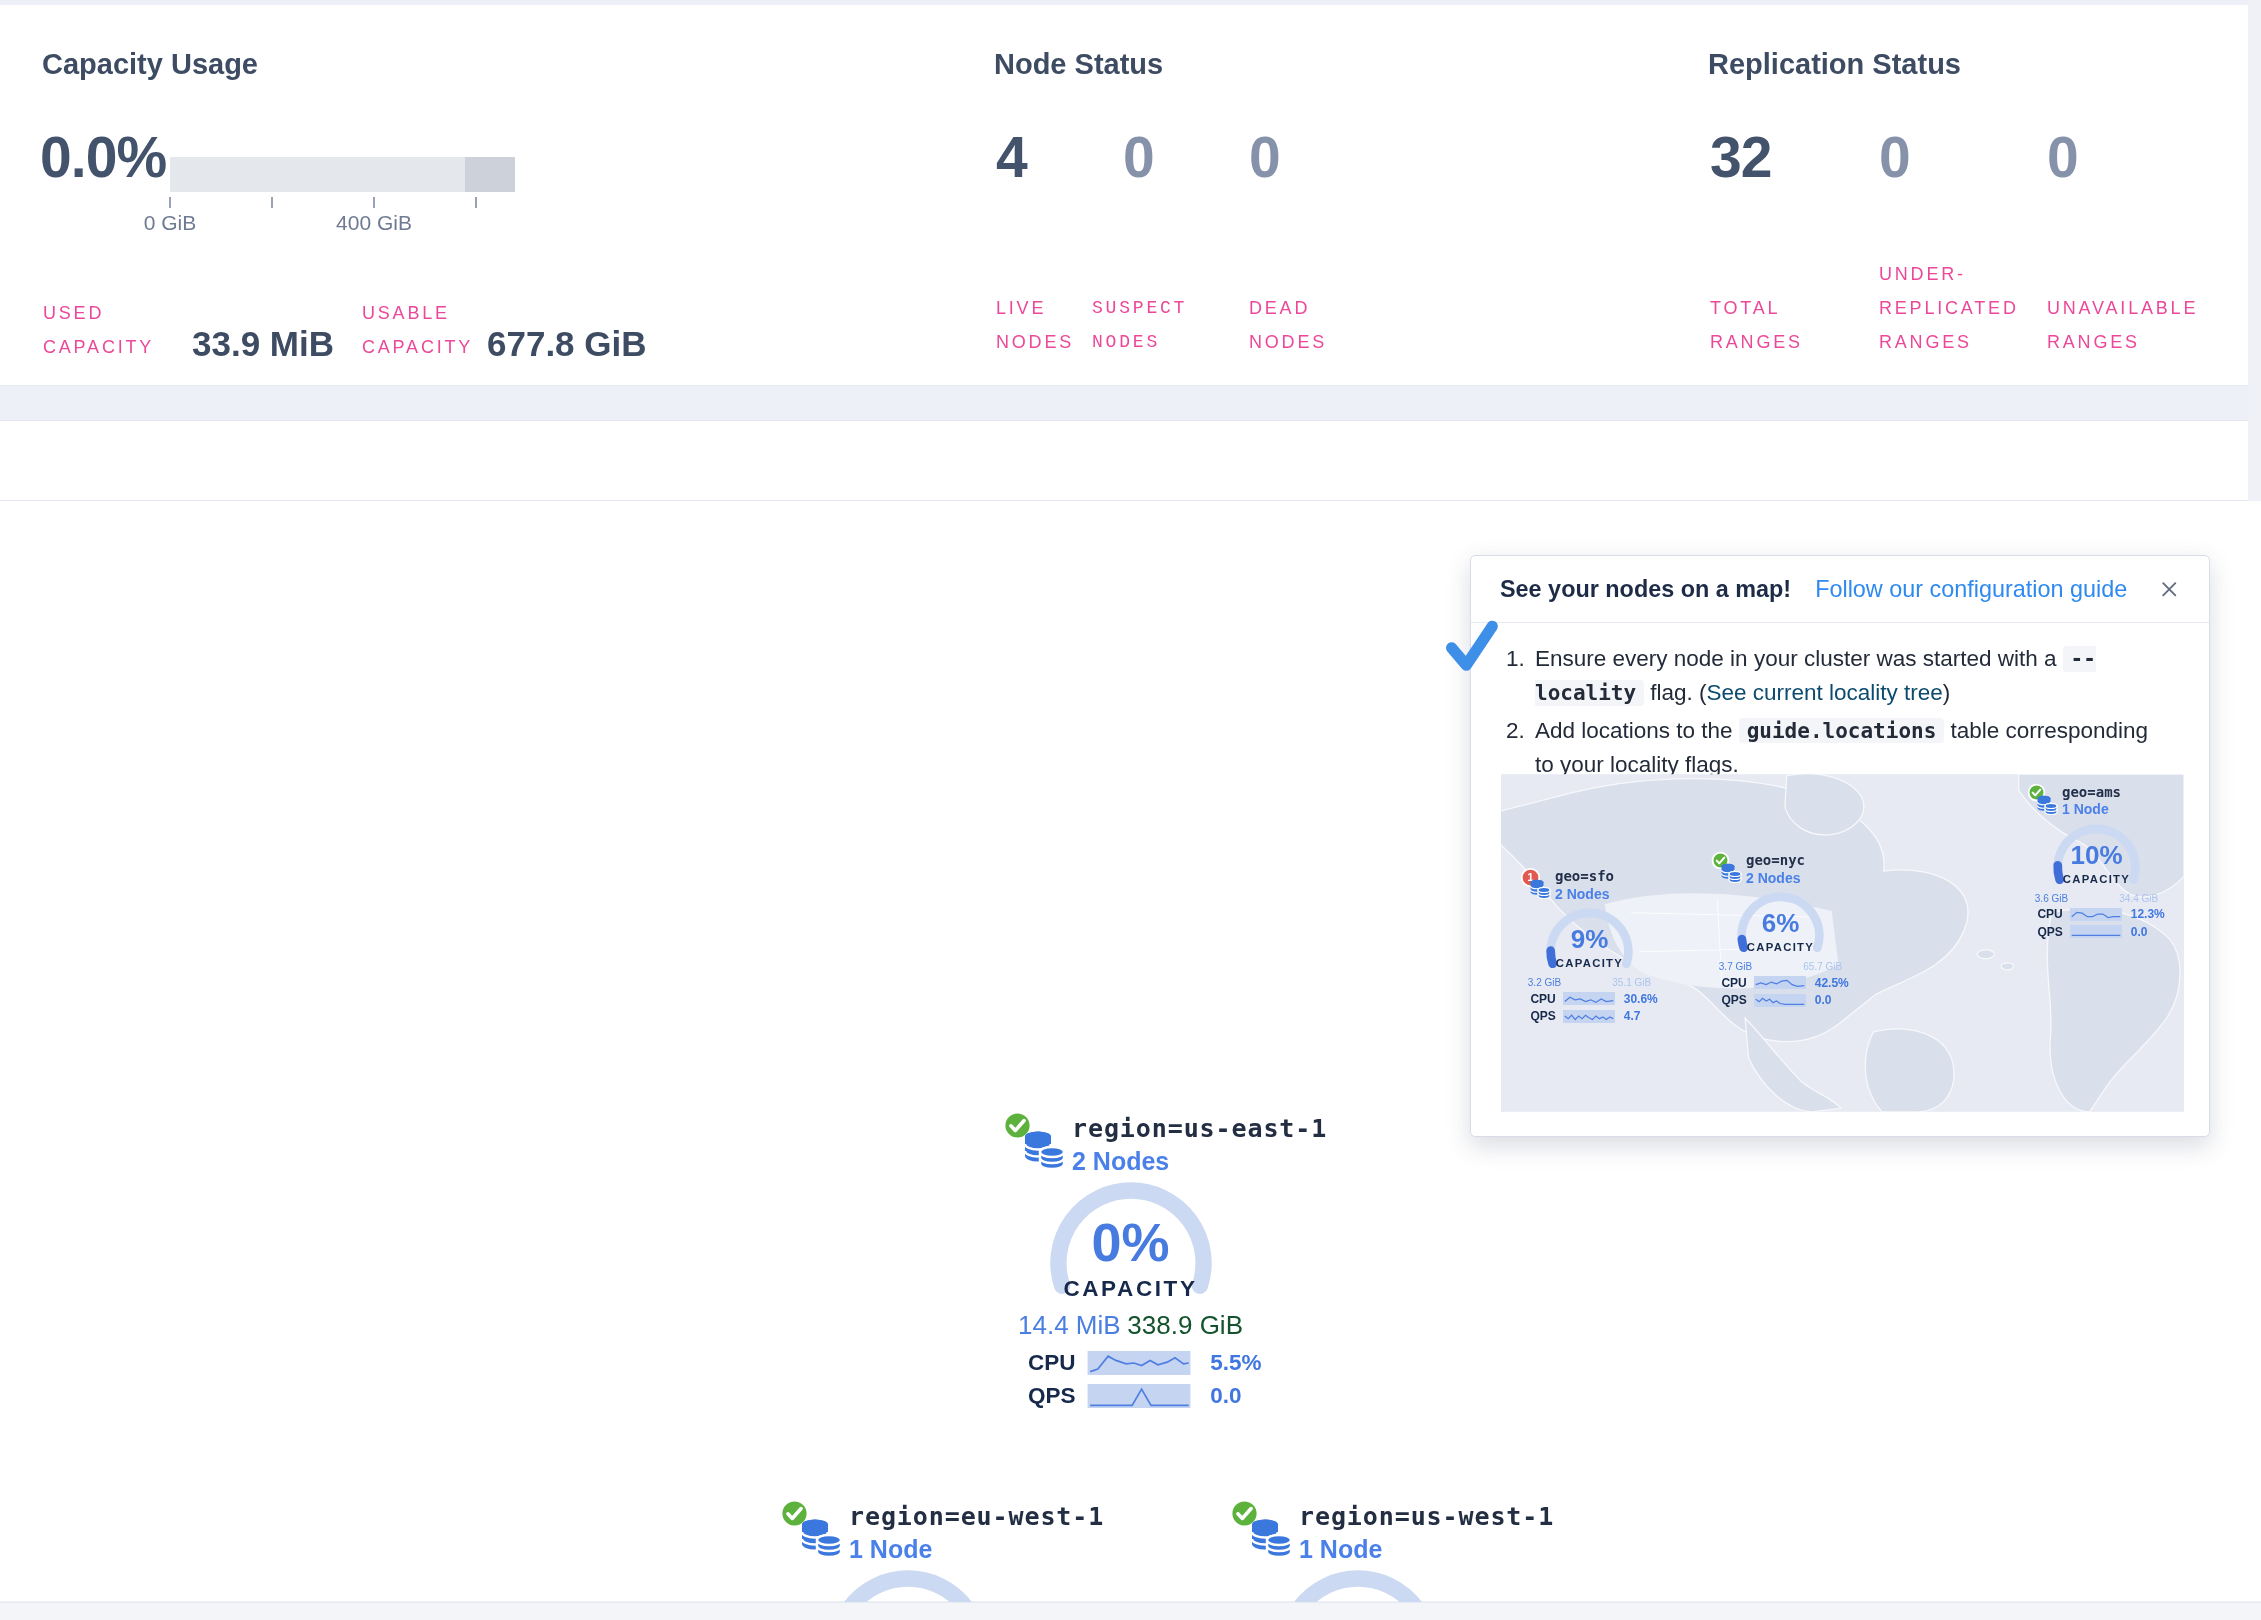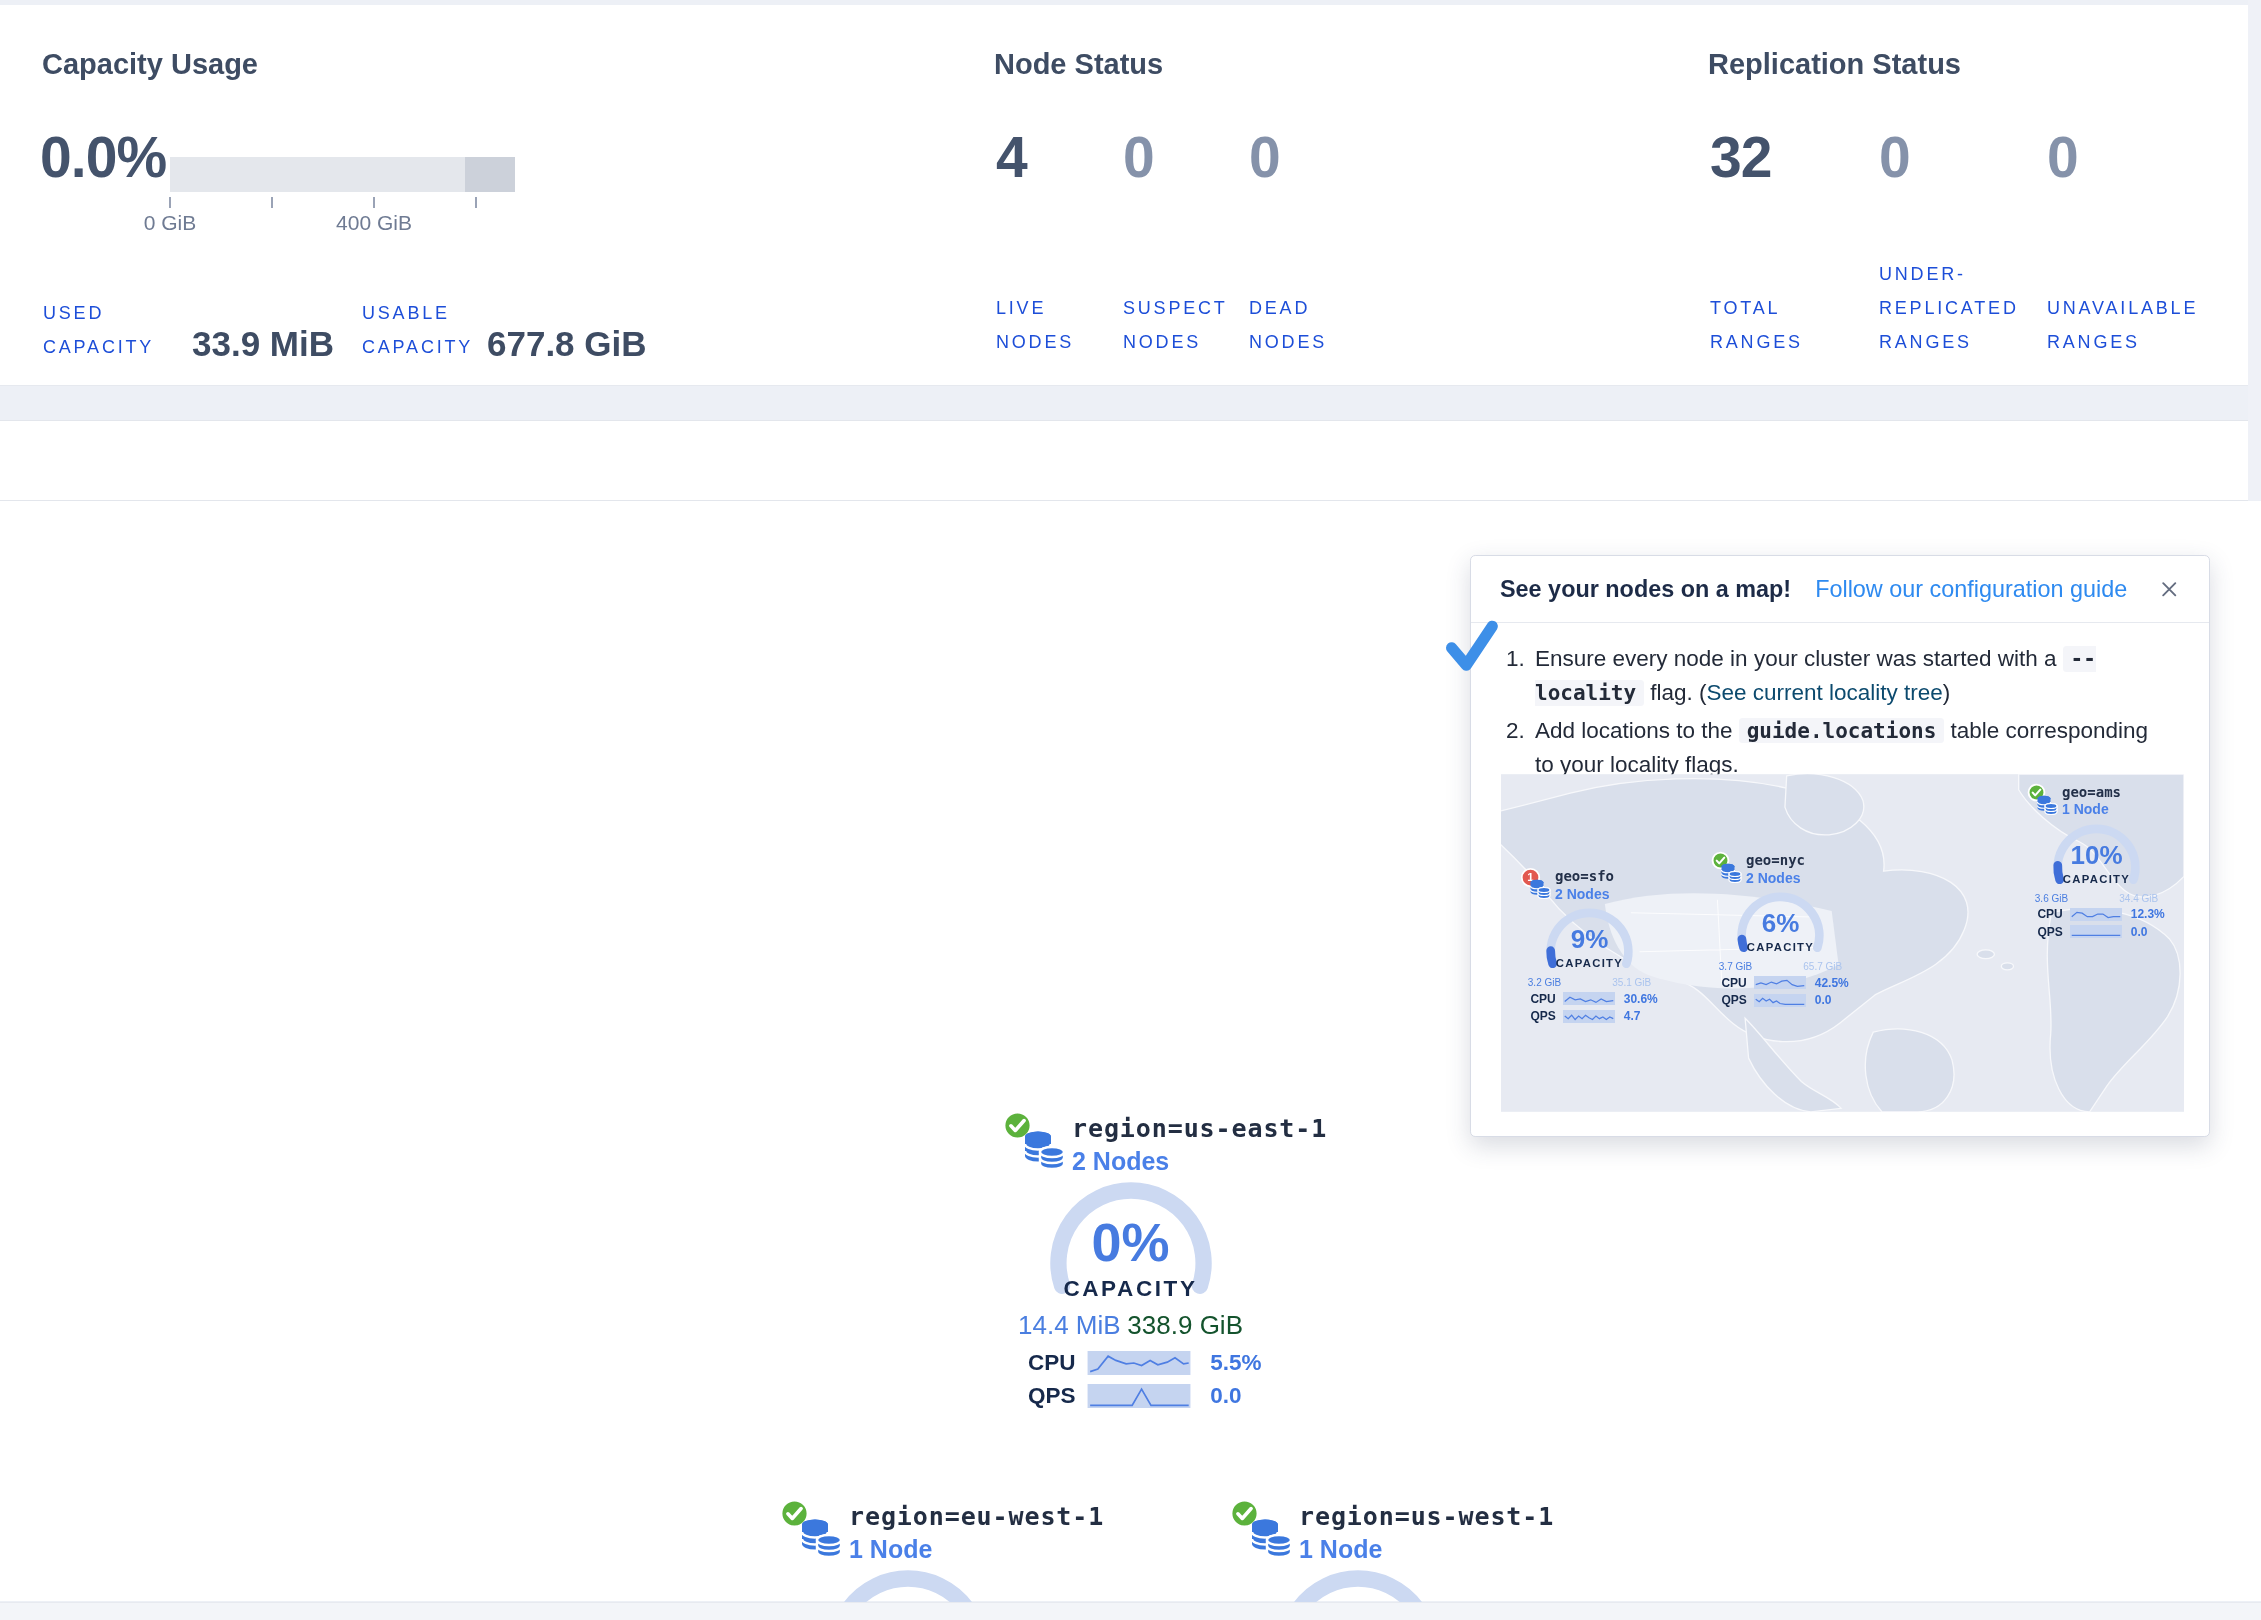--- a/index.html
+++ b/index.html
@@ -12,21 +12,21 @@
   .gap-band    { position:absolute; left:0; top:386px; width:2261px; height:34px; background:#edf0f6; }
   .toolbar     { position:absolute; left:0; top:420px; width:2248px; height:81px; background:#fff; border-top:0.9px solid #e3e6ec; border-bottom:0.9px solid #e3e6ec; }
   .content     { position:absolute; left:0; top:501px; width:2261px; height:1100px; background:#fff; }
   .bottom-band { position:absolute; left:0; top:1602px; width:2261px; height:19px; background:#f3f5f9; border-top:0.9px solid #e7eaf0; }
   .right-gutter{ position:absolute; left:2248px; top:0; width:13px; height:500px; background:#eff1f7; }
 
   
   .card-title { position:absolute; font-size:29px; font-weight:700; color:#3e4c63; }
   .bignum  { position:absolute; font-size:57px; font-weight:700; color:#44536c; letter-spacing:-0.9px; }
   .bignum.muted { color:#8592aa; }
-  .statlabel { position:absolute; font-size:18px; color:#1d4ed8; letter-spacing:2.8px; line-height:34px; }
+  .statlabel { position:absolute; font-size:18px; color:#ec4899; letter-spacing:2.8px; line-height:34px; }
   .statval { position:absolute; font-size:35px; font-weight:700; color:#3e4c63; }
 
   .capbar { position:absolute; left:170px; top:152px; width:345px; height:35px; background:#e4e7ec; }
   .capbar .dark { position:absolute; right:0; top:0; width:50px; height:35px; background:#ccd1da; }
   .captick { position:absolute; width:1.7px; height:11.3px; background:#9aa3b6; top:192px; }
   .capticklabel { position:absolute; top:206px; font-size:21px; color:#6f7b93; width:104px; text-align:center; }
 
   
   .viewsel { position:absolute; left:41px; top:452px; font-size:25px; font-weight:600; color:#2e8af0; cursor:pointer; display:flex; align-items:center; gap:12px; }
   .viewsel .caret { width:0; height:0; border-left:7.8px solid transparent; border-right:7.8px solid transparent; border-top:9.5px solid #2e8af0; margin-top:3.5px; }
@@ -152,21 +152,21 @@
     <div class="statval" style="left:487px; top:319px;">677.8 GiB</div>
 
     <div class="card-title" style="left:994px; top:43px;">Node Status</div>
     <div class="bignum" style="left:996px; top:119px;">4</div>
     <div class="bignum muted" style="left:1123px; top:119px;">0</div>
     <div class="bignum muted" style="left:1249px; top:119px;">0</div>
     <div class="statlabel" style="left:996px; top:286px;">
       <div>LIVE</div>
         <div>NODES</div>
     </div>
-    <div class="statlabel" style="left:1123px; top:286px;">
+    <div class="statlabel" style="left:1092px; top:286px;font-family:Liberation Mono, monospace;">
       <div>SUSPECT</div>
         <div>NODES</div>
     </div>
     <div class="statlabel" style="left:1249px; top:286px;">
       <div>DEAD</div>
         <div>NODES</div>
     </div>
 
     <div class="card-title" style="left:1708px; top:43px;">Replication Status</div>
     <div class="bignum" style="left:1710px; top:119px;">32</div>

